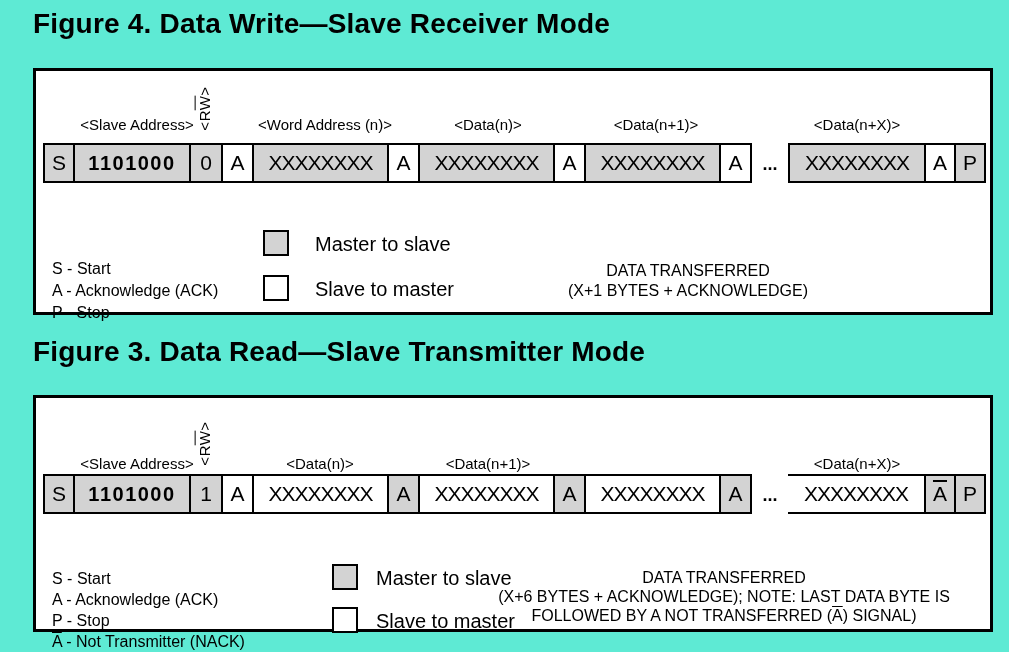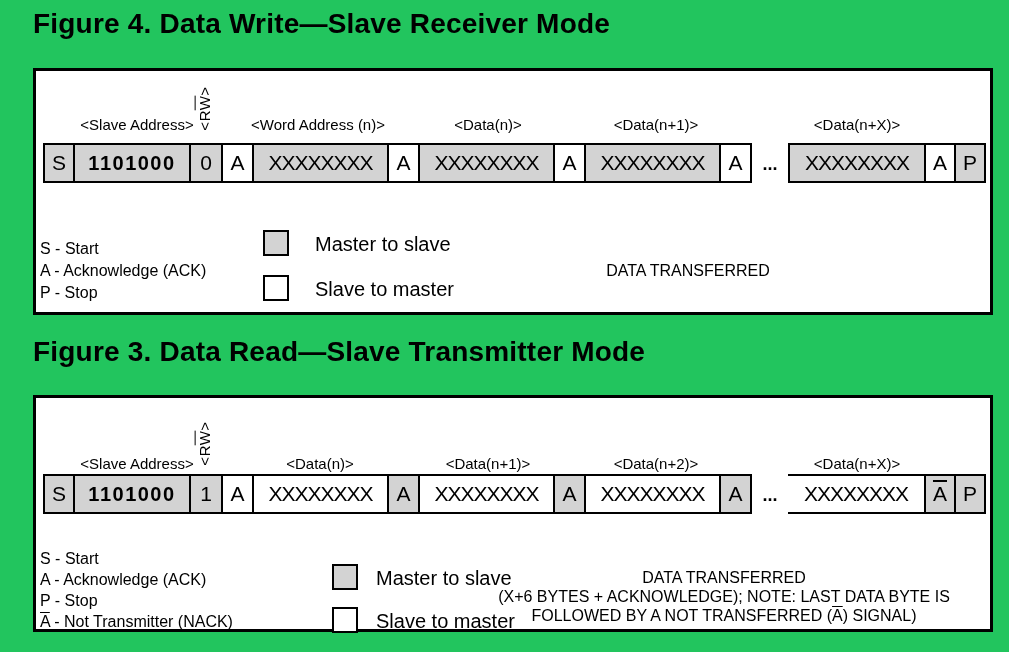--- a/index.html
+++ b/index.html
@@ -1,17 +1,17 @@
 <!DOCTYPE html>
 <html><head>
 <meta charset="utf-8">
 <style>
   html,body { margin:0; padding:0; background:#ffffff; }
   body { width:1009px; height:652px; font-family:"Liberation Sans", sans-serif; color:#000; }
-  .canvas { position:relative; width:1009px; height:652px; background:#22c55e; overflow:hidden;text-decoration:underline; }
+  .canvas { position:relative; width:1009px; height:652px; background:#5eead4; overflow:hidden;text-decoration:underline; }
 
   .ftitle { position:absolute; left:33px; font-size:28px; font-weight:bold; letter-spacing:0.2px; white-space:nowrap; }
 
   .dbox { position:absolute; left:33px; width:960px; border:3px solid #000; background:#fff; box-sizing:border-box; }
   #box4 { top:68px;  height:247px; }
   #box5 { top:395px; height:237px; }
 
   .flabel { position:absolute; width:220px; text-align:center; font-size:15px; white-space:nowrap; }
 
   .rw { position:absolute; width:36px; display:flex; align-items:center; justify-content:center; }
@@ -22,42 +22,42 @@
        display:flex; align-items:center; justify-content:center; font-size:21px; }
   .c.first { margin-left:0; }
   .g   { background:#d3d3d3; }
   .wht { background:#ffffff; }
   .addr { font-weight:bold; font-size:20px; letter-spacing:1.5px; }
   .xs   { letter-spacing:-1px; font-size:21px; }
   .dots { border:none; margin-left:0; background:transparent; font-weight:bold; align-items:flex-end; padding-bottom:8px; font-size:18px; }
   .noleft { border-left:none; margin-left:0; }
   .bar { text-decoration:overline; }
 
-  .legend { position:absolute; left:4px; font-size:16px; white-space:nowrap; }
+  .legend { position:absolute; left:16px; font-size:16px; white-space:nowrap;margin-top:20px; }
   .lline4 { line-height:22px; }
   .lline5 { line-height:21px; }
 
   .swatch { position:absolute; width:26px; height:26px; border:2px solid #000; box-sizing:border-box; }
   .swlabel { position:absolute; font-size:20px; white-space:nowrap; }
 
   .note { position:absolute; text-align:center; font-size:16px; }
   .note4 { line-height:20px; }
   .note5 { line-height:19px; }
 </style>
 </head>
 <body>
 
 <div class="canvas">
 
   <div class="ftitle" style="top:8px;">Figure 4. Data Write—Slave Receiver Mode</div>
 
   <div class="dbox" id="box4">
 
     <div class="flabel" style="left:-9px;  top:45px;">&lt;Slave Address&gt;</div>
-    <div class="flabel" style="left:172px; top:45px;">&lt;Word Address (n)&gt;</div>
+    <div class="flabel" style="left:179px; top:45px;">&lt;Word Address (n)&gt;</div>
     <div class="flabel" style="left:342px; top:45px;">&lt;Data(n)&gt;</div>
     <div class="flabel" style="left:510px; top:45px;">&lt;Data(n+1)&gt;</div>
     <div class="flabel" style="left:711px; top:45px;">&lt;Data(n+X)&gt;</div>
 
     <div class="rw" style="left:150px; top:6px; height:62px;">
       <span class="rwtext"><span>&lt;R</span><span class="bar">W</span><span>&gt;</span></span>
     </div>
 
     <div class="row" style="top:72px;">
       <div class="c g first" style="width:32px;">S</div>
@@ -82,31 +82,31 @@
       <div class="lline4"><span>P</span><span> - Stop</span></div>
     </div>
 
     <div class="swatch g" style="left:227px; top:159px;"></div>
     <div class="swlabel" style="left:279px; top:162px;">Master to slave</div>
     <div class="swatch wht" style="left:227px; top:204px;"></div>
     <div class="swlabel" style="left:279px; top:207px;">Slave to master</div>
 
     <div class="note note4" style="left:402px; top:190px; width:500px;">
       <div>DATA TRANSFERRED</div>
+      <div>(X+1 BYTES + ACKNOWLEDGE)</div>
     </div>
   </div>
 
   <div class="ftitle" style="top:336px;">Figure 3. Data Read—Slave Transmitter Mode</div>
 
   <div class="dbox" id="box5">
 
     <div class="flabel" style="left:-9px;  top:57px;">&lt;Slave Address&gt;</div>
     <div class="flabel" style="left:174px; top:57px;">&lt;Data(n)&gt;</div>
     <div class="flabel" style="left:342px; top:57px;">&lt;Data(n+1)&gt;</div>
-    <div class="flabel" style="left:510px; top:57px;">&lt;Data(n+2)&gt;</div>
     <div class="flabel" style="left:711px; top:57px;">&lt;Data(n+X)&gt;</div>
 
     <div class="rw" style="left:150px; top:16px; height:58px;">
       <span class="rwtext"><span>&lt;R</span><span class="bar">W</span><span>&gt;</span></span>
     </div>
 
     <div class="row" style="top:76px;">
       <div class="c g first" style="width:32px;">S</div>
       <div class="c g addr" style="width:118px;">1101000</div>
       <div class="c g" style="width:34px;">1</div>

